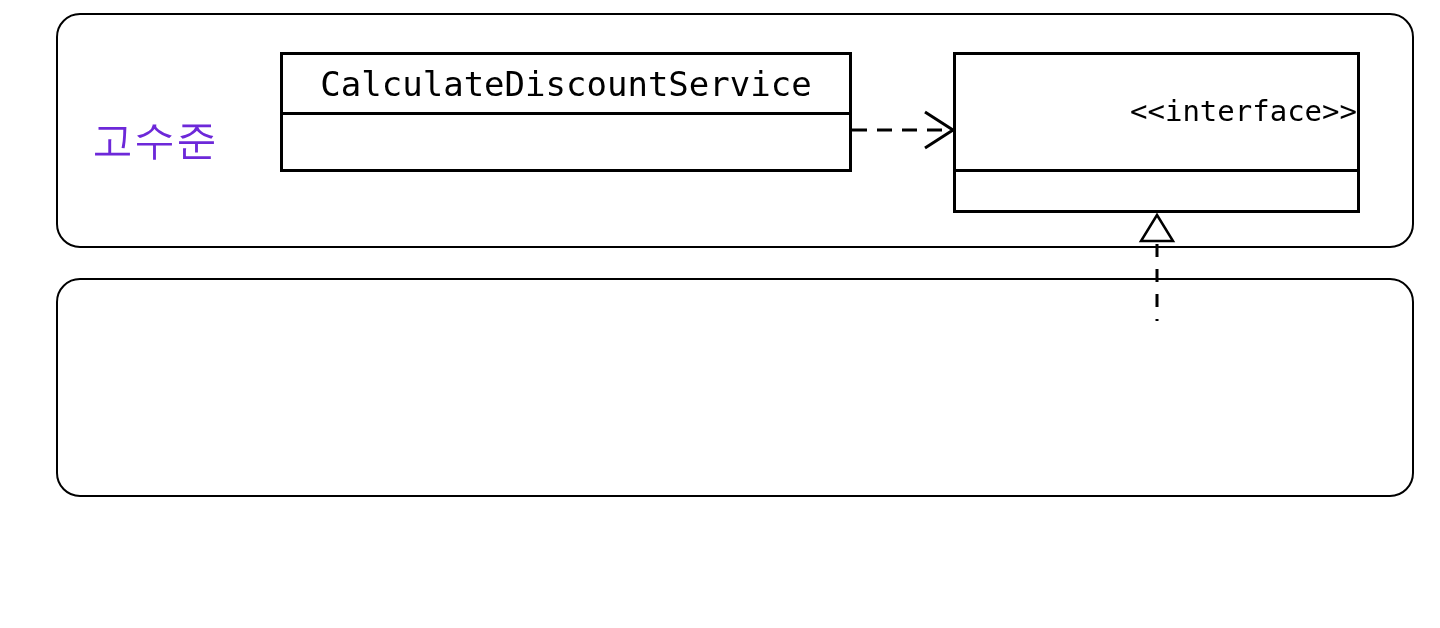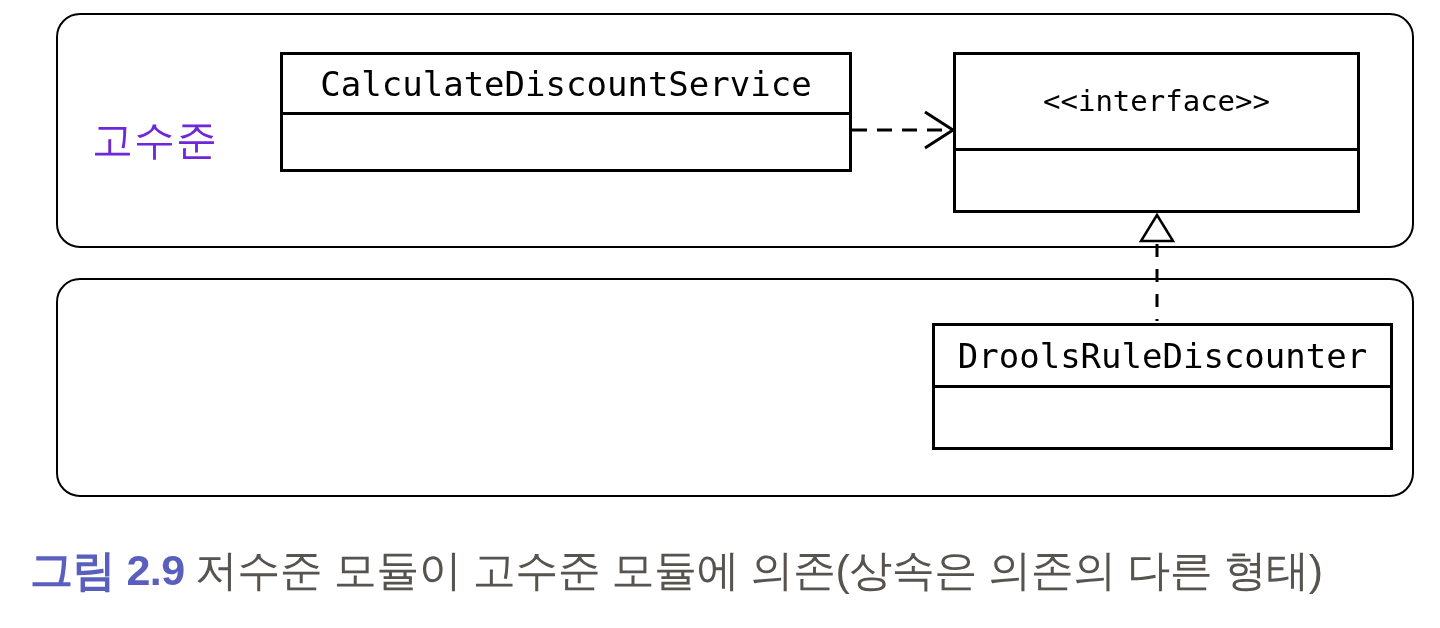--- a/index.html
+++ b/index.html
@@ -59,21 +59,21 @@
     justify-content: center;
     border-bottom: 3px solid var(--line-color);
     white-space: nowrap;
   }
   .uml-body { box-sizing: border-box; }
 
   #calc-box   { left: 280px; top: 52px;  width: 572px; height: 120px; }
   #calc-box .uml-title   { height: 60px; font-size: 34px; }
 
   #iface-box  { left: 953px; top: 52px;  width: 407px; height: 161px; }
-  #iface-box .uml-title  { height: 96px; }
+  #iface-box .uml-title  { height: 117px; align-items: flex-end; }
   #iface-box .stereotype { font-size: 29px; line-height: 1.3; }
   #iface-box .iface-name { font-size: 34px; line-height: 1.2; }
 
   #drools-box { left: 932px; top: 323px; width: 461px; height: 127px; }
   #drools-box .uml-title { height: 62px; font-size: 34px; }
 
   
   .relations-svg {
     position: absolute;
     left: 0; top: 0;
@@ -118,31 +118,24 @@
 
   <div class="uml-box" id="iface-box">
     <div class="uml-title">
       <span class="stereotype">&lt;&lt;interface&gt;&gt;</span>
     </div>
     <div class="uml-body"></div>
   </div>
 
   <div class="layer-box" id="low-layer"></div>
 
-  <div class="uml-box" id="drools-box">
-    <div class="uml-title">DroolsRuleDiscounter</div>
-    <div class="uml-body"></div>
-  </div>
 
   <svg class="relations-svg" viewBox="0 0 1440 628">
 
     <line class="rel-stroke" x1="852" y1="130" x2="944" y2="130" stroke-width="3" stroke-dasharray="15 10"></line>
     <polyline class="rel-stroke" points="925,112 953,130 925,148" stroke-width="3"></polyline>
 
     <polygon class="rel-fill-hollow" points="1157,215 1141,241 1173,241" stroke-width="2.5"></polygon>
     <line class="rel-stroke" x1="1157" y1="244" x2="1157" y2="321" stroke-width="3" stroke-dasharray="13 12"></line>
   </svg>
 
-  <div class="caption">
-    <span class="caption-label">그림 2.9</span><span class="caption-text">저수준 모듈이 고수준 모듈에 의존(상속은 의존의 다른 형태)</span>
-  </div>
 
 </div>
 
 </body></html>

